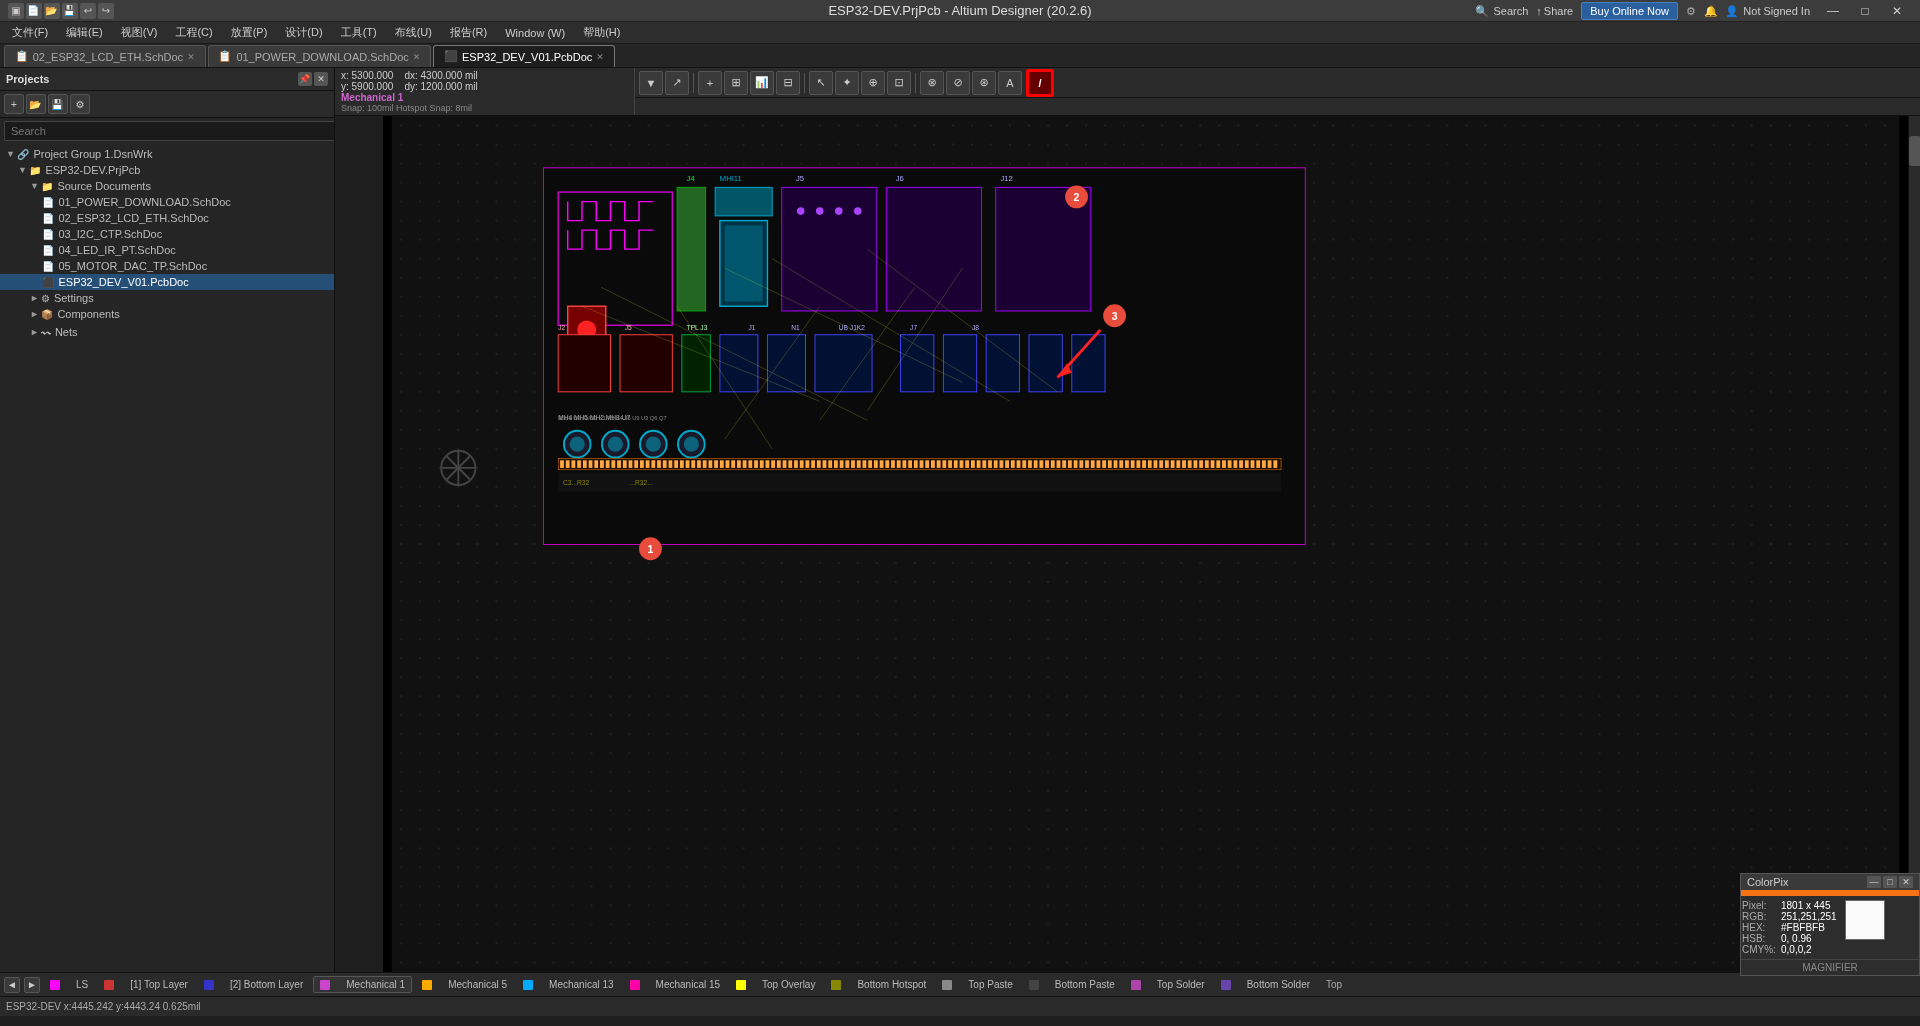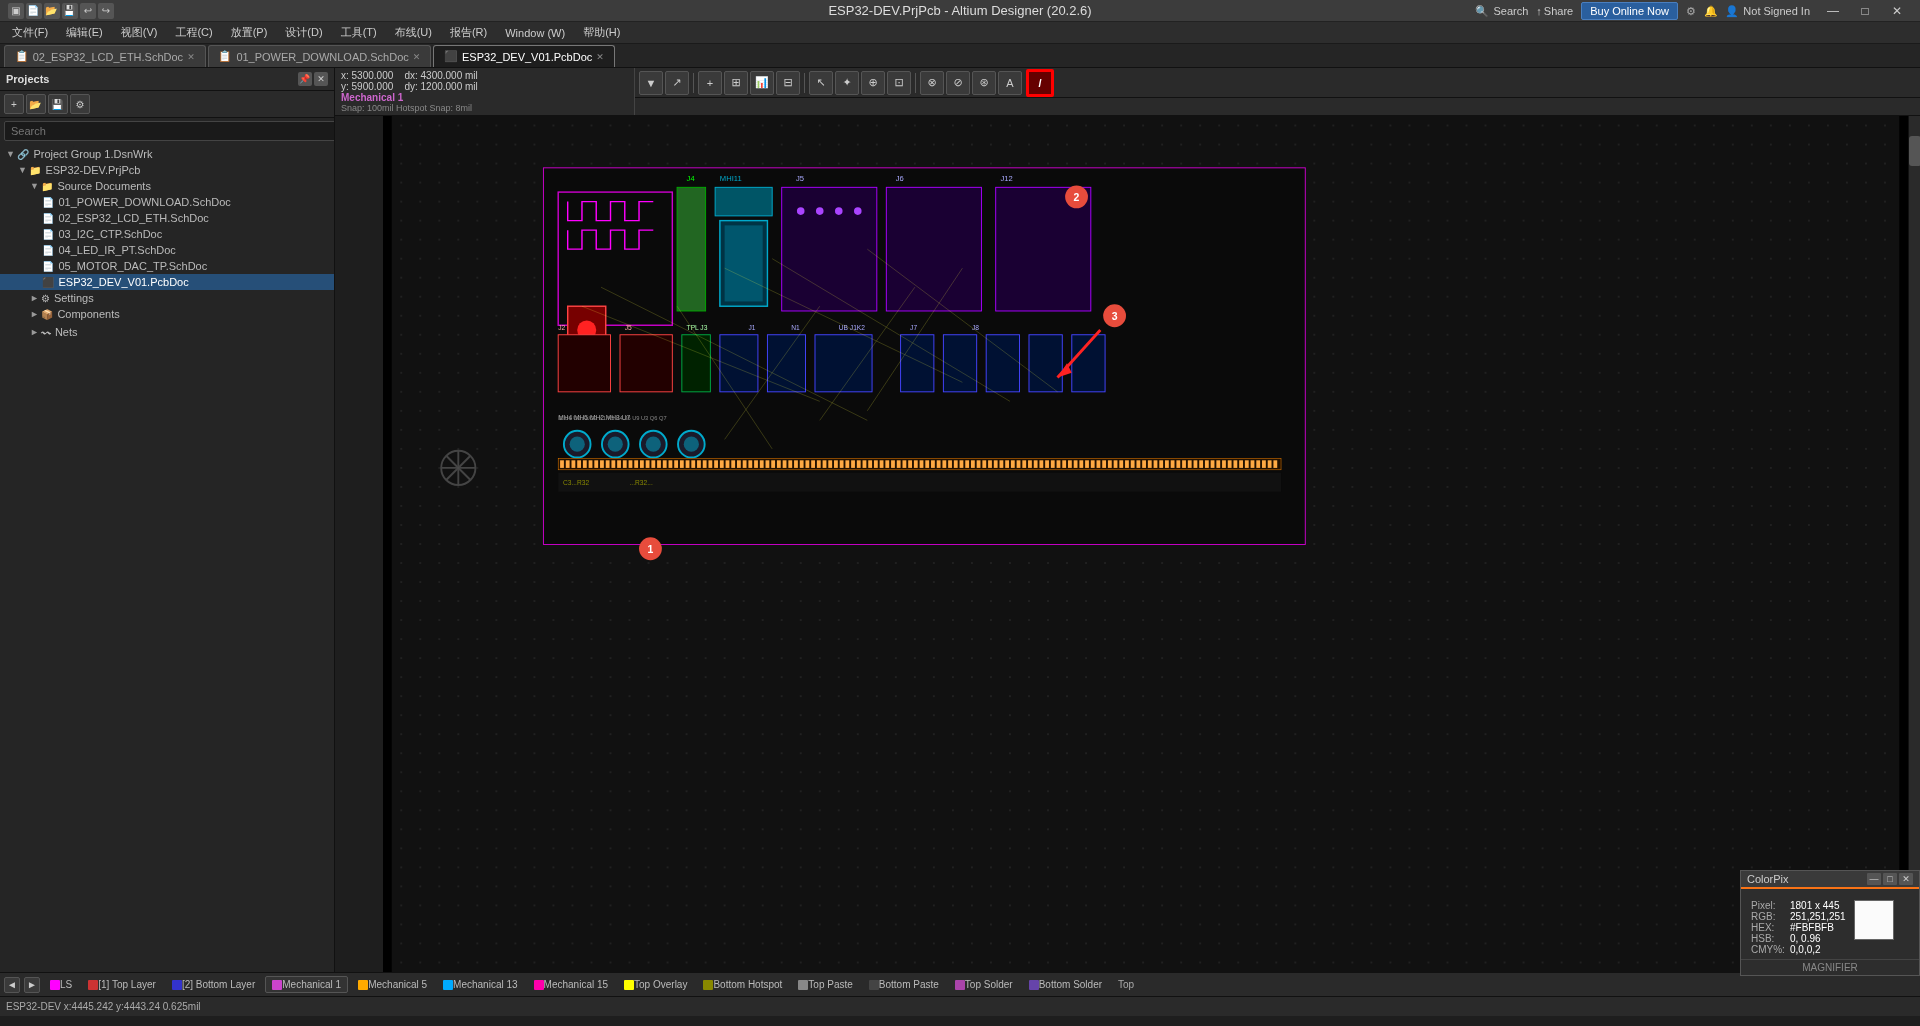--- a/index.html
+++ b/index.html
@@ -225,21 +225,21 @@
       display: flex;
       align-items: center;
       padding: 0 4px;
       gap: 4px;
       overflow-x: auto;
       border-top: 1px solid #111;
     }
     .layer-tab {
       display: flex;
       align-items: center;
-      gap: 0;
+      gap: 16px;
       padding: 2px 6px;
       cursor: pointer;
       font-size: 10px;
       color: #bbb;
       white-space: nowrap;
     }
     .layer-tab.active {
       background: #333;
       border: 1px solid #555;
       border-radius: 2px;
@@ -265,37 +265,36 @@
       font-size: 10px;
       color: #ccc;
       z-index: 100;
     }
     #colorpix-title {
       background: #3a3a3a;
       padding: 2px 6px;
       display: flex;
       align-items: center;
       justify-content: space-between;
-      border-bottom: 2px solid #f97316;
+      border-bottom: 6px solid #f97316;
       font-size: 11px;
     }
     #colorpix-title .cp-controls {
       display: flex; gap: 2px;
     }
     #colorpix-title .cp-btn {
       width: 14px; height: 12px; background: #555; display: flex;
       align-items: center; justify-content: center; cursor: pointer;
       font-size: 9px; border-radius: 1px;
     }
     #colorpix-body {
-      padding: 4px 10px;
+      padding: 4px 1px;
       display: flex;
       flex-direction: column;
       gap: 2px;
-      margin-top: 7px;
     }
     #colorpix-body .cp-row {
       display: flex;
       align-items: center;
       gap: 4px;
     }
     #colorpix-body .cp-label {
       width: 35px; color: #aaa; font-size: 10px;
     }
     #colorpix-body .cp-value {

